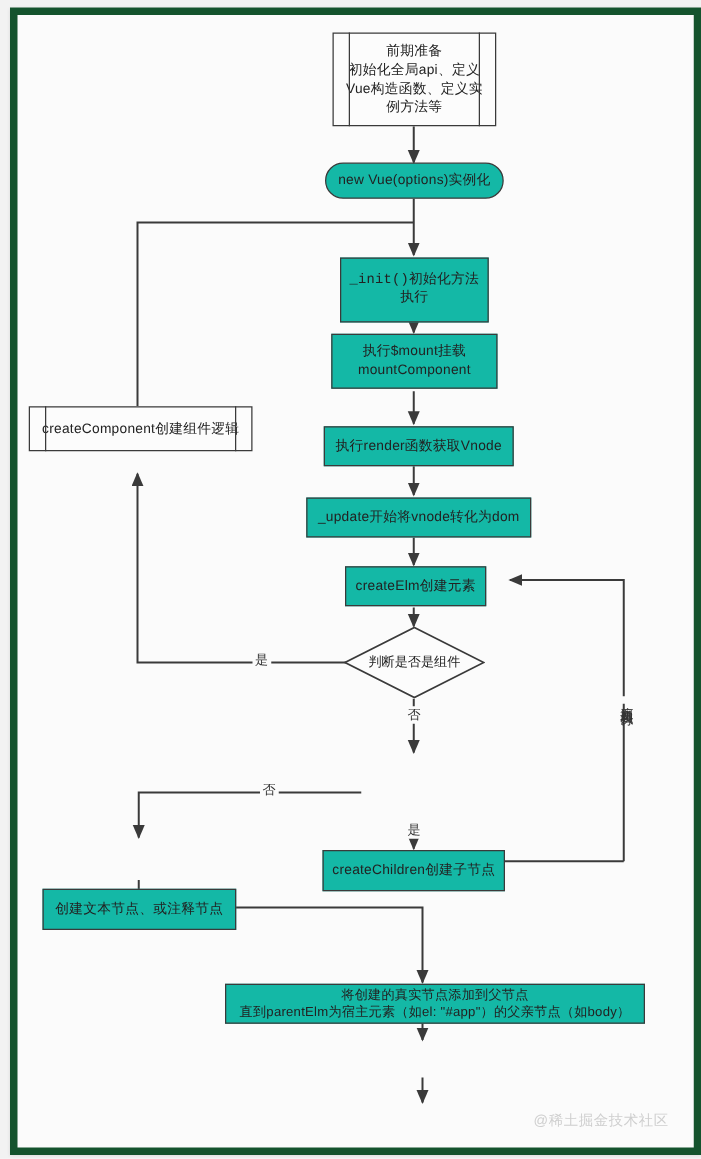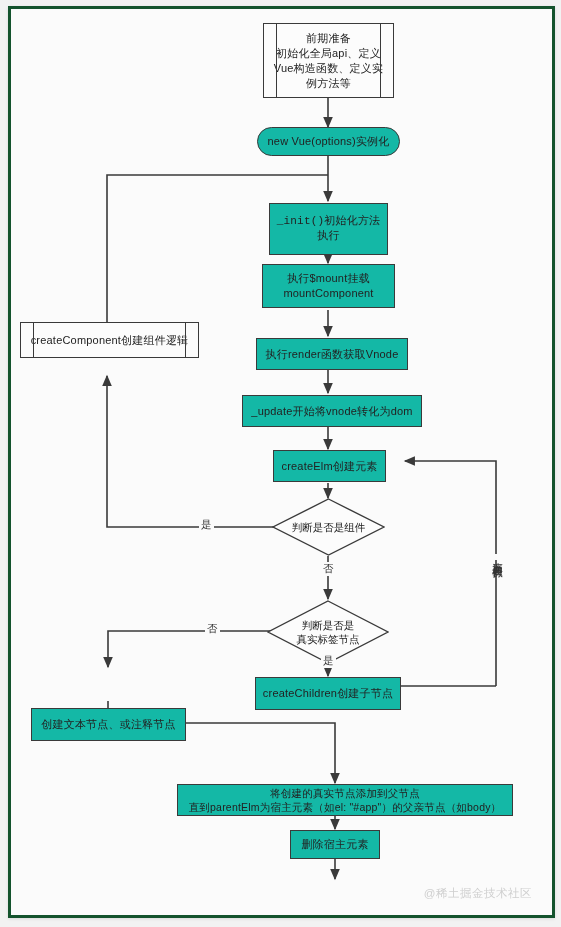--- a/index.html
+++ b/index.html
@@ -6,21 +6,21 @@
   body{
     width:561px;height:927px;
     background:#f2f2f2;
     font-family:"Liberation Sans","DejaVu Sans",sans-serif;
     overflow:hidden;
   }
   #card{
     position:absolute;left:8px;top:6px;
     width:541px;height:906px;
     background:#fbfbfb;
-    border:3px solid #14532d;
+    border:6px solid #14532d;
     box-shadow:0 1px 3px rgba(0,0,0,.10);
     overflow:hidden;
   }
   #stage{position:absolute;left:0;top:0;width:541px;height:906px;}
   svg.lines{position:absolute;left:0;top:0;width:541px;height:906px;}
 
   .node{
     position:absolute;
     box-sizing:border-box;
     background:#14b8a6;
@@ -150,36 +150,28 @@
 
     <div class="node pp" style="left:9px;top:313px;width:179px;height:36px;">createComponent创建组件逻辑</div>
 
     <div class="diamond" style="left:261px;top:489px;width:113px;height:58px;">
       <svg class="dshape" viewBox="0 0 113 58" xmlns="http://www.w3.org/2000/svg">
         <polygon points="56.5,1 112,29 56.5,57 1,29" fill="#fcfcfc" stroke="#3a3a3a" stroke-width="1.4"></polygon>
       </svg>
       <div class="dlabel">判断是否是组件</div>
     </div>
 
-    <div class="diamond" style="left:256px;top:591px;width:122px;height:64px;">
-      <svg class="dshape" viewBox="0 0 122 64" xmlns="http://www.w3.org/2000/svg">
-        <polygon points="61,1 121,32 61,63 1,32" fill="#fcfcfc" stroke="#3a3a3a" stroke-width="1.4"></polygon>
-      </svg>
-      <div class="dlabel">判断是否是
-真实标签节点</div>
-    </div>
 
     <div class="node" style="left:20px;top:659px;width:155px;height:33px;margin-top:40px;">创建文本节点、或注释节点</div>
 
     <div class="node" style="left:244px;top:668px;width:146px;height:33px;">createChildren创建子节点</div>
 
     <div class="node" style="left:166px;top:775px;width:336px;height:32px;font-size:10.5px;line-height:14px;">将创建的真实节点添加到父节点
 直到parentElm为宿主元素（如el: "#app"）的父亲节点（如body）</div>
 
-    <div class="node" style="left:279px;top:821px;width:90px;height:29px;">删除宿主元素</div>
 
 
     <div class="edgelabel" style="left:188px;top:509px;">是</div>
 
     <div class="edgelabel" style="left:310px;top:553px;">否</div>
 
     <div class="edgelabel" style="left:194px;top:613px;">否</div>
 
     <div class="edgelabel" style="left:310px;top:645px;">是</div>
 

